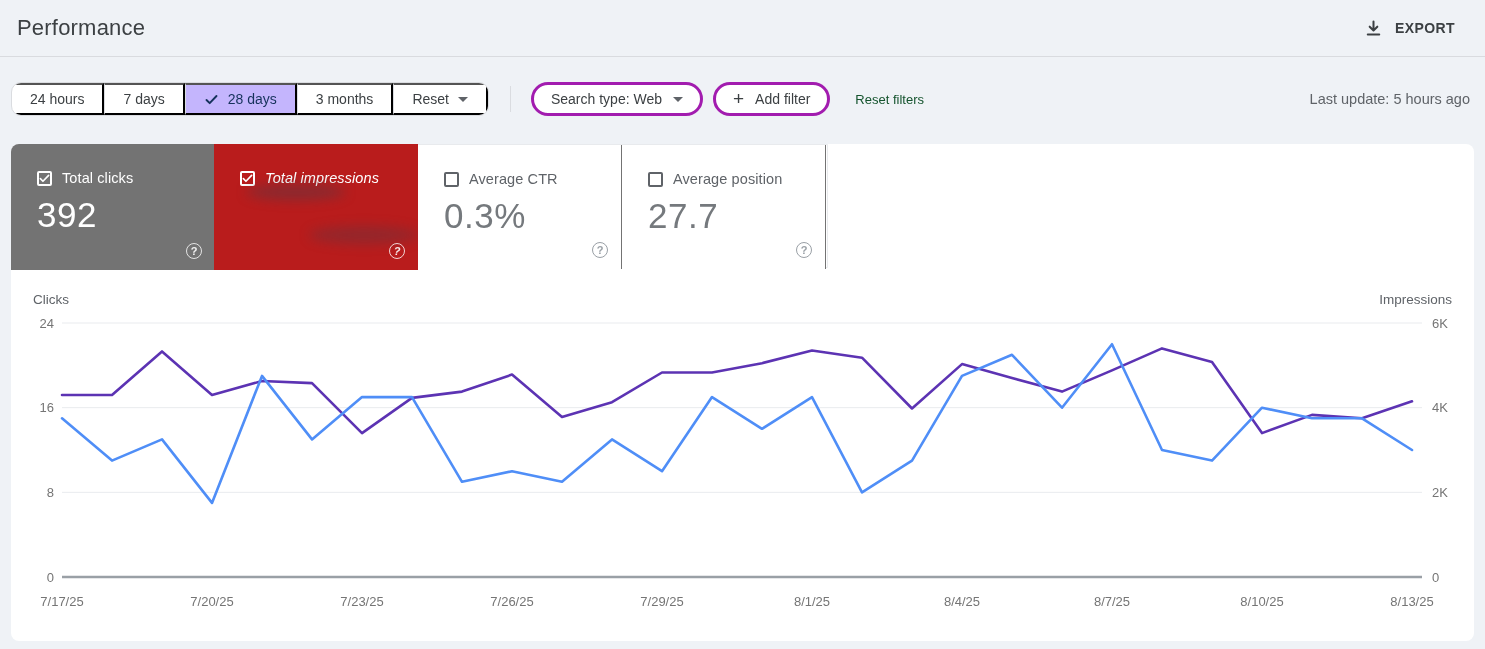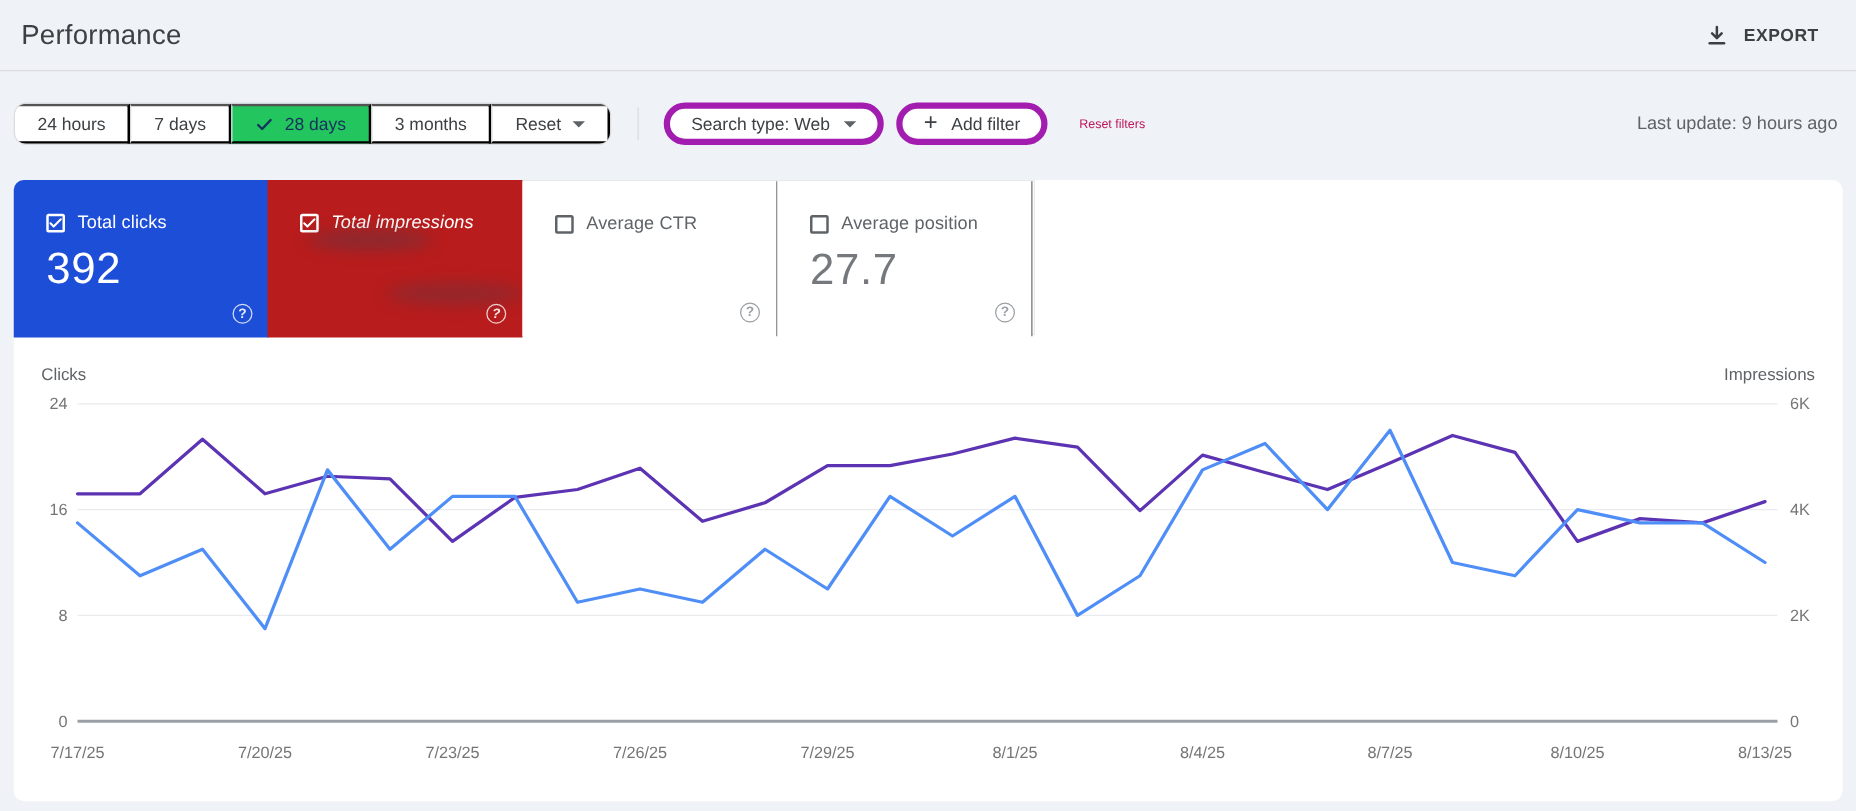--- a/index.html
+++ b/index.html
@@ -37,34 +37,34 @@
     border:1px solid #dadce0; border-radius:10px; overflow:hidden;
     height:34px;
   }
   .range-chip {
     display:flex; align-items:center; gap:9px;
     padding:0 18px; font-size:14px; font-weight:500; color:#3c4043;
     border-left:1px solid #dadce0; cursor:pointer; background:transparent;
     white-space:nowrap;
   }
   .range-chip:first-child { border-left:none; }
-  .range-chip.selected { background:#22c55e; color:#16325c; }
+  .range-chip.selected { background:#c4b5fd; color:#16325c; }
   .caret {
     width:0; height:0; border-left:5px solid transparent; border-right:5px solid transparent;
     border-top:5px solid #5f6368; display:inline-block;
   }
   .v-divider { width:1px; height:26px; background:#dadce0; margin:0 20px 0 21px; }
   .pill-chip {
     display:flex; align-items:center; gap:11px; height:34px;
-    padding:0 17px; background:#fff; border:5px solid #a21caf; border-radius:17px;
+    padding:0 17px; background:#fff; border:3px solid #a21caf; border-radius:17px;
     font-size:14px; font-weight:500; color:#3c4043; cursor:pointer; white-space:nowrap;
   }
   .pill-chip + .pill-chip { margin-left:10px; }
   .plus-glyph { font-size:19px; font-weight:400; color:#3c4043; line-height:1; margin-top:-2px; }
-  .reset-link { margin-left:25px; font-size:10px; font-weight:500; color:#be185d; text-decoration:none; cursor:pointer; white-space:nowrap; }
+  .reset-link { margin-left:25px; font-size:13px; font-weight:500; color:#14532d; text-decoration:none; cursor:pointer; white-space:nowrap; }
   .last-update { margin-left:auto; font-size:14.5px; color:#5f6368; white-space:nowrap; }
 
   
   .panel {
     position:absolute; top:144px; left:11px; right:11px; bottom:8px;
     background:#fff; border-radius:8px;
   }
 
   
   .cards-row {
@@ -154,28 +154,28 @@
       <span class="caret"></span>
     </button>
 
     <button class="pill-chip">
       <span class="plus-glyph">+</span>
       <span>Add filter</span>
     </button>
 
     <a class="reset-link">Reset filters</a>
 
-    <div class="last-update">Last update: 9 hours ago</div>
+    <div class="last-update">Last update: 5 hours ago</div>
   </div>
 
   <div class="panel">
 
     <div class="cards-row">
 
-      <div class="metric-card colored" style="background: #1d4ed8;">
+      <div class="metric-card colored" style="background: #737373;">
         <div class="card-top">
           <span class="checkbox">
             <svg width="11" height="11" viewBox="0 0 12 12" fill="none">
               <path d="M1.5 6.2l2.8 2.8L10.5 2.6" stroke="#fff" stroke-width="1.8" stroke-linecap="round" stroke-linejoin="round"></path>
             </svg>
           </span>
           <span class="card-label">Total clicks</span>
         </div>
         <div class="card-value">392</div>
         <span class="help-icon">?</span>
@@ -193,20 +193,21 @@
           <span class="card-label">Total impressions</span>
         </div>
         <span class="help-icon">?</span>
       </div>
 
       <div class="metric-card">
         <div class="card-top">
           <span class="checkbox unchecked"></span>
           <span class="card-label">Average CTR</span>
         </div>
+        <div class="card-value">0.3%</div>
         <span class="help-icon">?</span>
       </div>
 
       <div class="metric-card">
         <div class="card-top">
           <span class="checkbox unchecked"></span>
           <span class="card-label">Average position</span>
         </div>
         <div class="card-value">27.7</div>
         <span class="help-icon">?</span>

